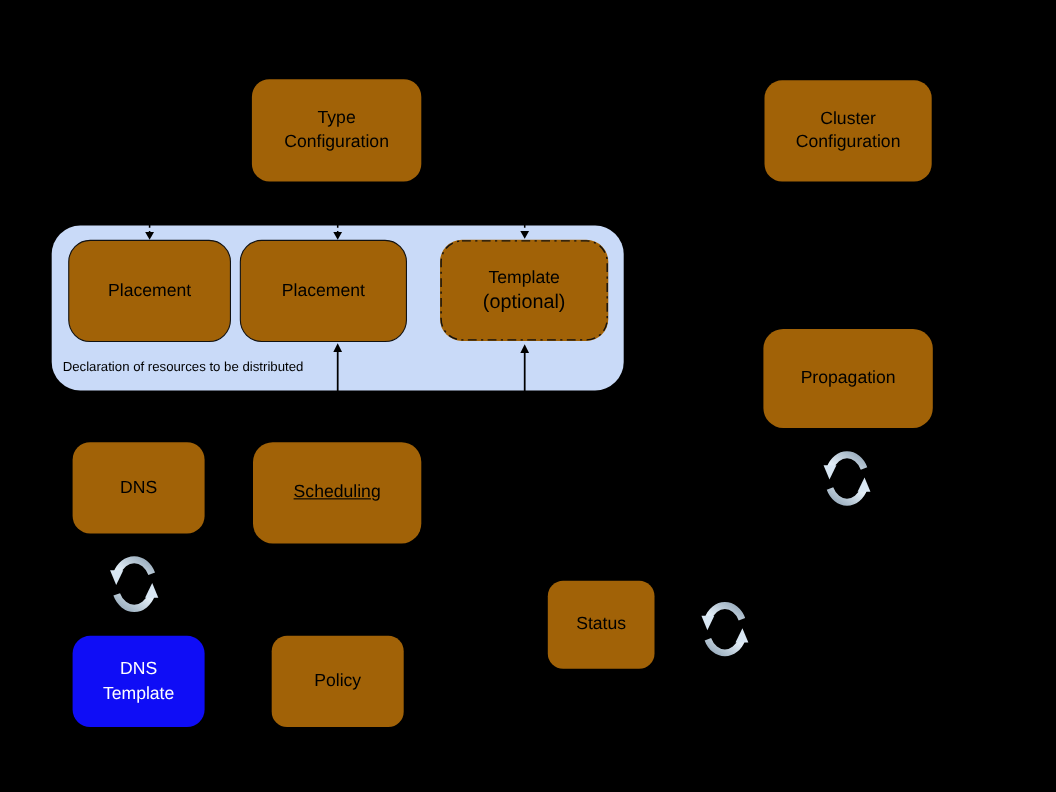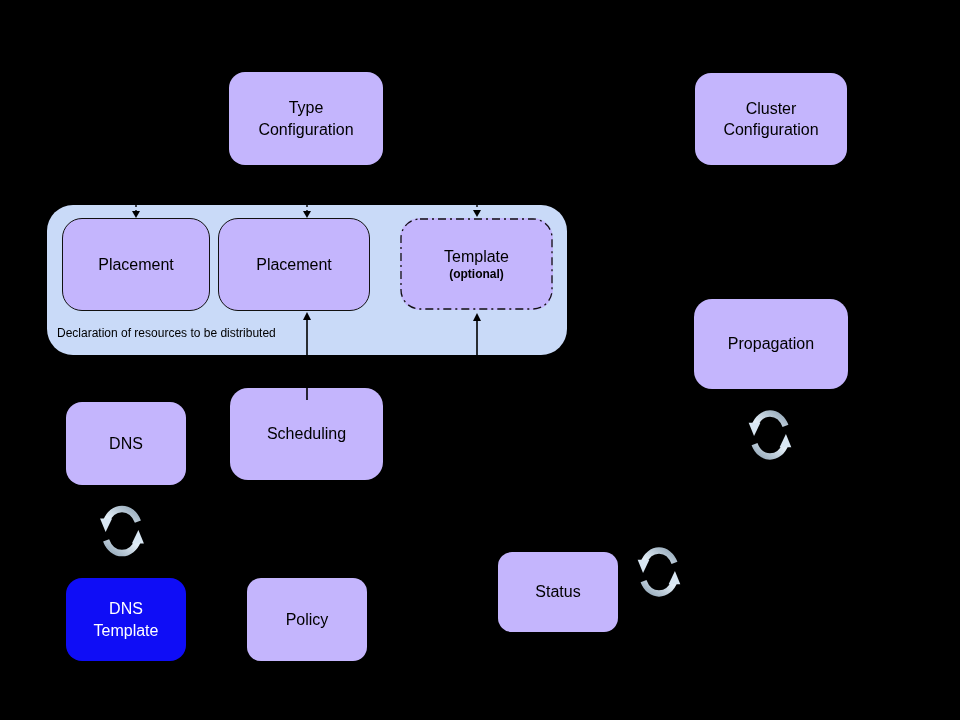--- a/index.html
+++ b/index.html
@@ -5,32 +5,32 @@
   html,body{margin:0;padding:0;background:#000;}
   .canvas{
     position:relative;width:960px;height:720px;background:#000;
     font-family:"Liberation Sans",sans-serif;overflow:hidden;
   }
   .node{
     position:absolute;display:flex;flex-direction:column;align-items:center;
     justify-content:center;text-align:center;color:#000;font-size:16px;
     line-height:1.32;box-sizing:border-box;
   }
-  .light{background:#c4b5fd;}
+  .light{background:#a16207;}
   .blue{background:#0f0df6;color:#fff;font-weight:bold;}
   .container-box{
     position:absolute;left:47px;top:205px;width:520px;height:150px;
     background:#c9daf8;border-radius:26px;
   }
   .bordered{border:1.3px solid #111;}
   .caption{
     position:absolute;left:57px;top:326px;font-size:12px;color:#000;
     font-family:Liberation Sans, sans-serif;
   }
-  .sub{font-size:12px;line-height:1.25;font-weight:bold;}
+  .sub{font-size:18px;line-height:1.25;}
   .overrides-border{position:absolute;inset:0;width:100%;height:100%;}
   .arrows{position:absolute;left:0;top:0;pointer-events:none;}
   .sync{position:absolute;}
   .defs-holder{position:absolute;width:0;height:0;overflow:hidden;}
 </style>
 </head>
 <body>
 
 <div class="canvas">
 
@@ -80,38 +80,38 @@
     <span>Template</span>
     <span class="sub">(optional)</span>
   </div>
 
   <div class="caption">Declaration of resources to be distributed</div>
 
   <div class="node light" style="left:66px;top:402px;width:120px;height:83px;border-radius:16px;">
     <span>DNS</span>
   </div>
 
-  <div class="node light" style="left:230px;top:388px;width:153px;height:92px;border-radius:18px;">
+  <div class="node light" style="left:230px;top:402px;width:153px;height:92px;border-radius:18px;text-decoration:underline;">
     <span>Scheduling</span>
   </div>
 
   <div class="node blue" style="left:66px;top:578px;width:120px;height:83px;border-radius:16px;font-weight:normal;">
     <span>DNS</span>
     <span>Template</span>
   </div>
 
   <div class="node light" style="left:694px;top:299px;width:154px;height:90px;border-radius:18px;">
     <span>Propagation</span>
   </div>
 
   <div class="node light" style="left:247px;top:578px;width:120px;height:83px;border-radius:14px;">
     <span>Policy</span>
   </div>
 
-  <div class="node light" style="left:498px;top:552px;width:120px;height:80px;border-radius:14px;">
+  <div class="node light" style="left:498px;top:528px;width:97px;height:80px;border-radius:14px;">
     <span>Status</span>
   </div>
 
 
 
   <svg class="sync" style="left:94px;top:494px;" width="56" height="74" viewBox="0 0 60 80">
     <use href="#sync-symbol" width="60" height="80"></use>
   </svg>
 
   <svg class="sync" style="left:742px;top:399px;" width="56" height="72" viewBox="0 0 60 80">

